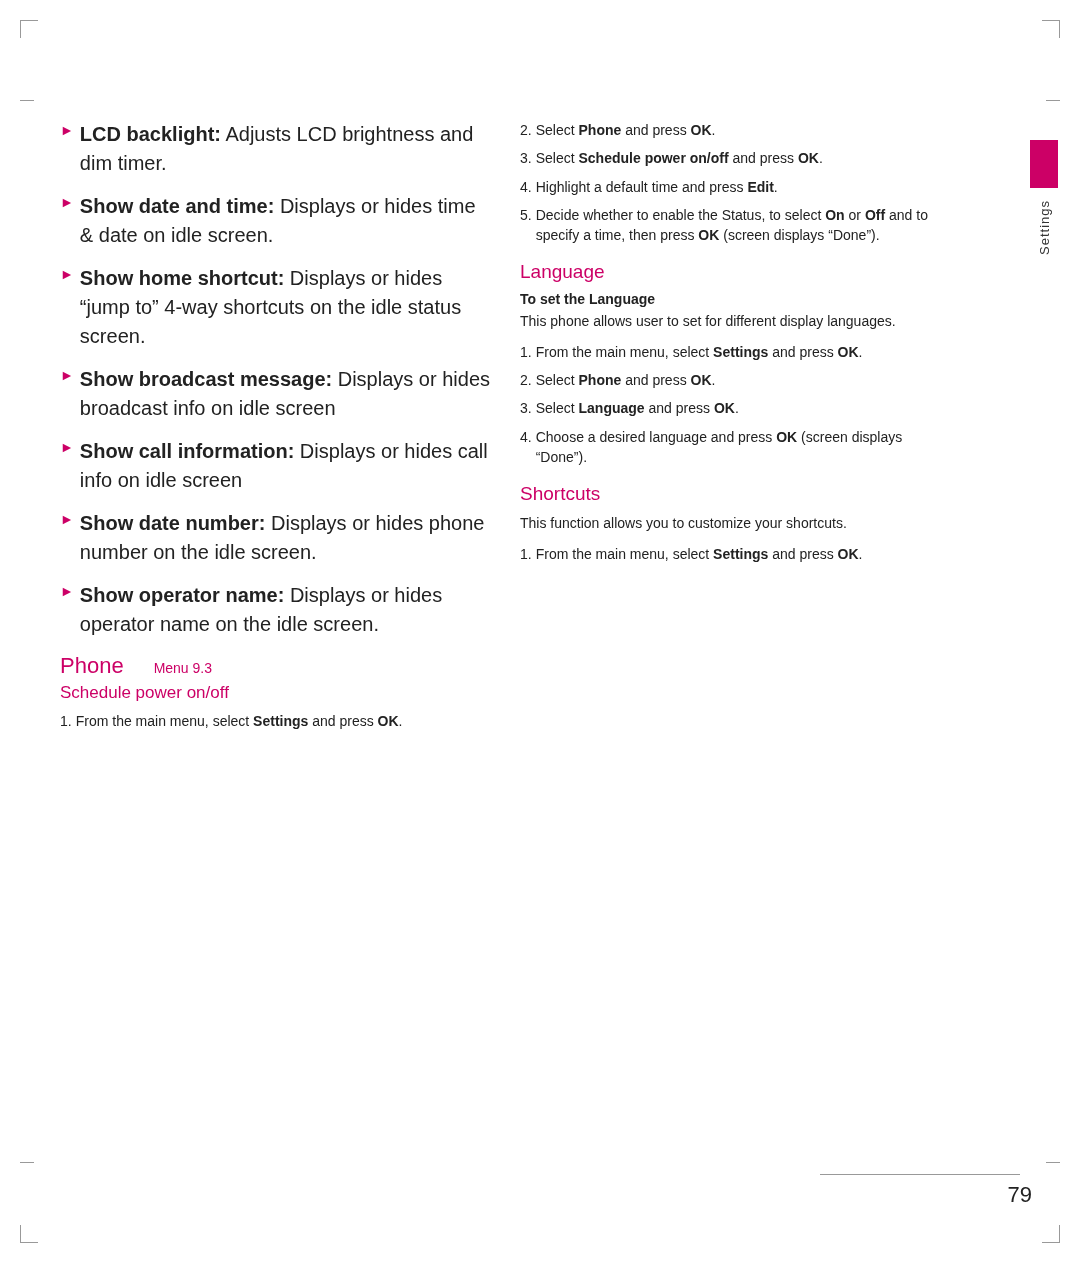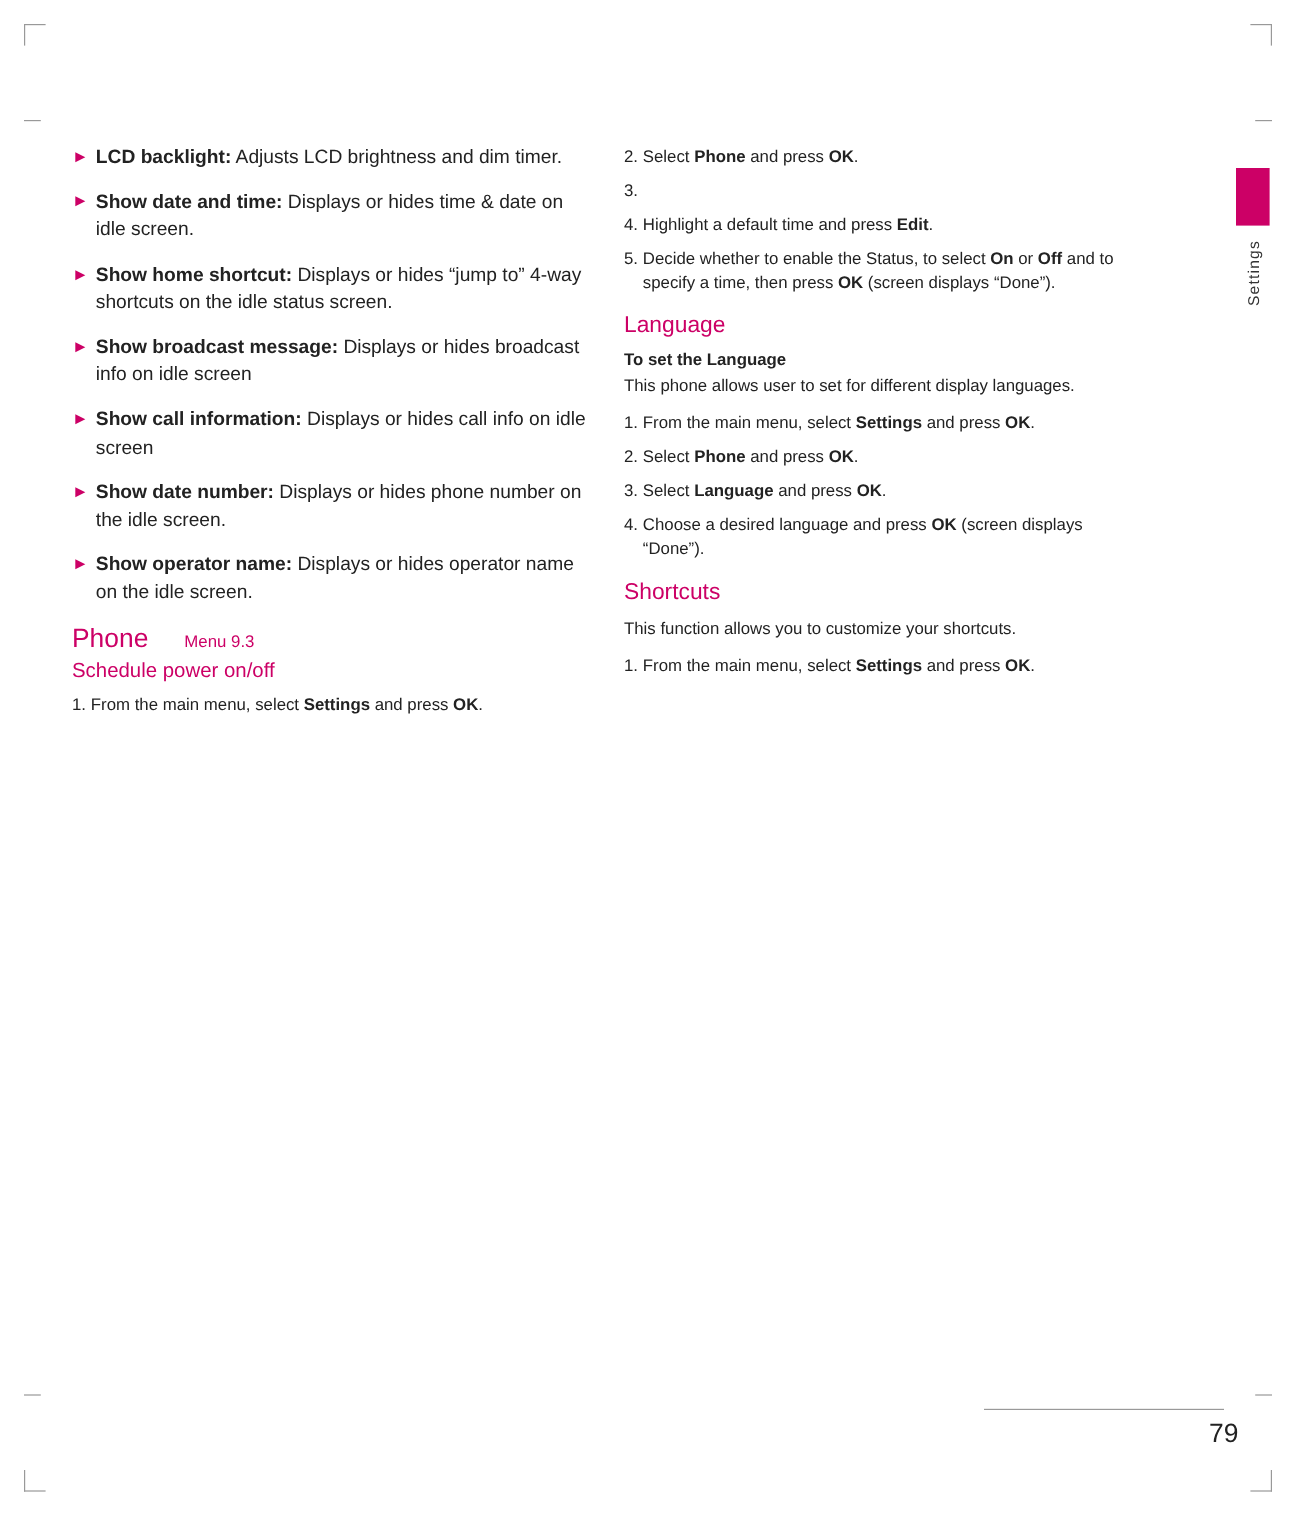--- a/index.html
+++ b/index.html
@@ -142,21 +142,21 @@
 
     .bullet-arrow {
       color: #cc0066;
       font-size: 14px;
       margin-right: 6px;
       margin-top: 1px;
       flex-shrink: 0;
     }
 
     .bullet-text {
-      font-size: 16px;
+      font-size: 20px;
       line-height: 1.45;
     }
 
     .bullet-text b {
       font-weight: bold;
     }
 
     
     .section-heading {
       font-size: 19px;
@@ -317,20 +317,21 @@
 
     <div class="right-column">
 
       <ul class="numbered-list">
         <li class="numbered-item">
           <span class="num">2.</span>
           <span>Select <b>Phone</b> and press <b>OK</b>.</span>
         </li>
         <li class="numbered-item">
           <span class="num">3.</span>
+          <span>Select <b>Schedule power on/off</b> and press <b>OK</b>.</span>
         </li>
         <li class="numbered-item">
           <span class="num">4.</span>
           <span>Highlight a default time and press <b>Edit</b>.</span>
         </li>
         <li class="numbered-item">
           <span class="num">5.</span>
           <span>Decide whether to enable the Status, to select <b>On</b> or <b>Off</b> and to specify a time, then press <b>OK</b> (screen displays “Done”).</span>
         </li>
       </ul>

